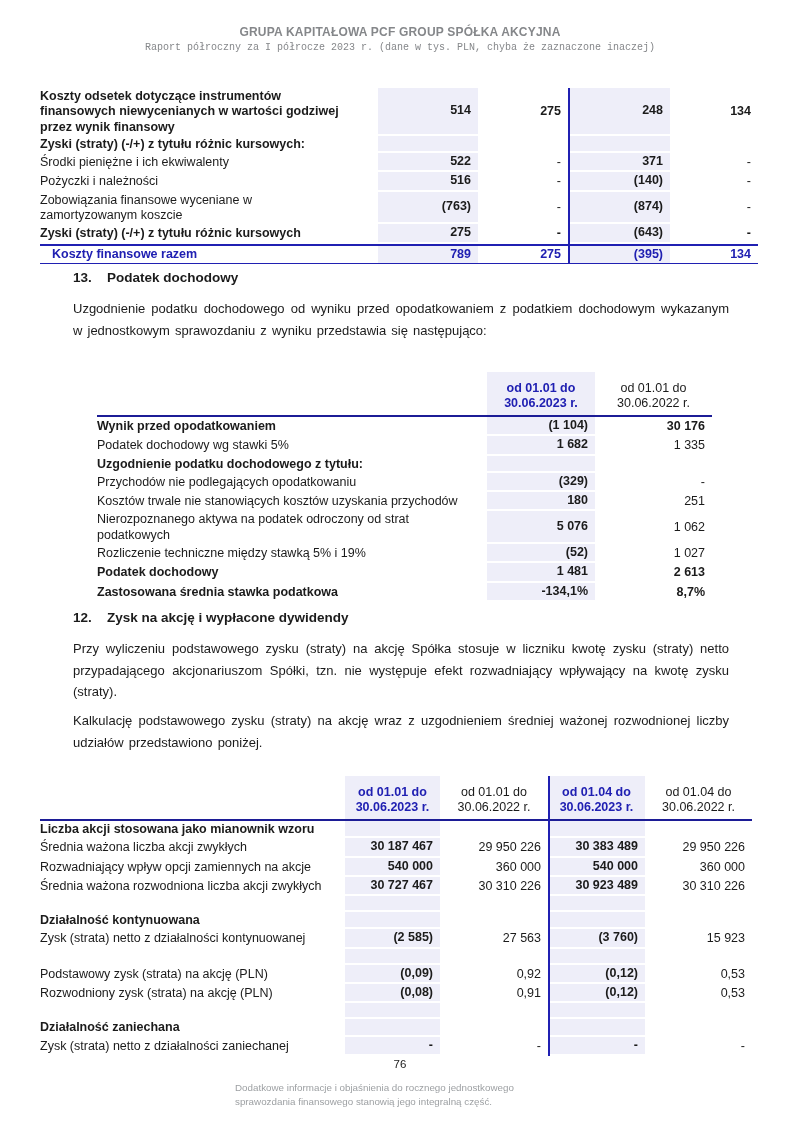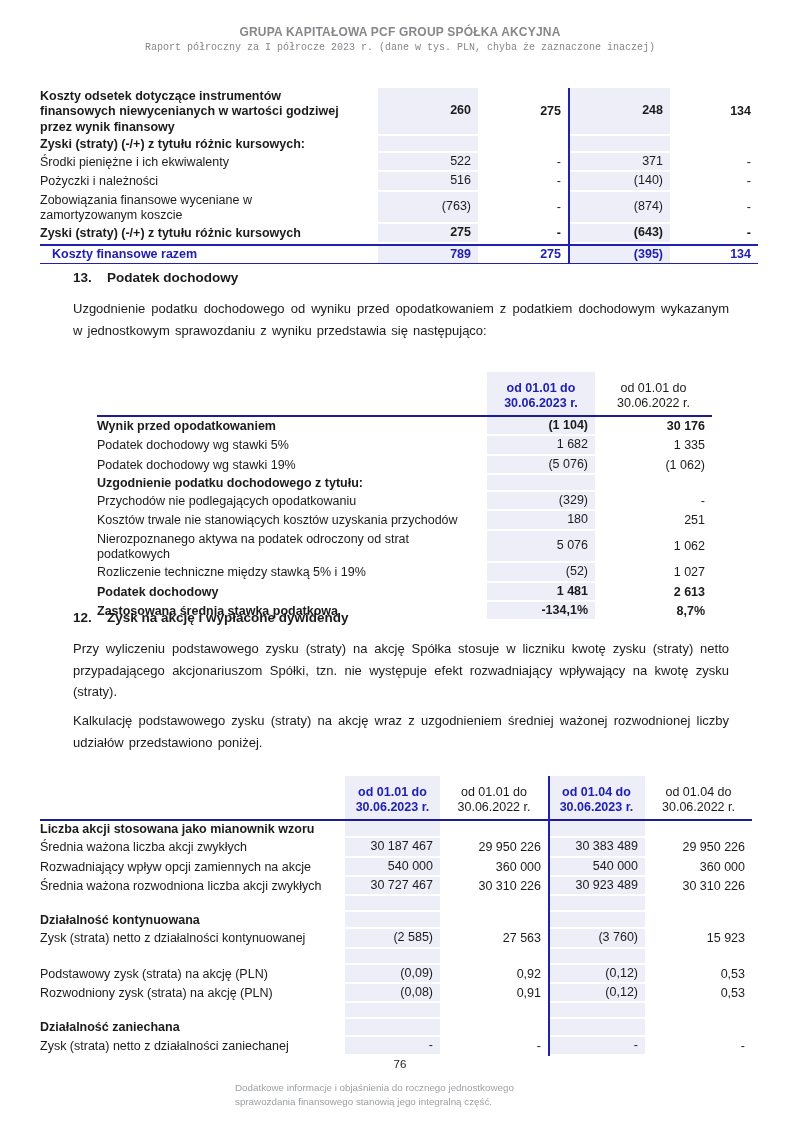--- a/index.html
+++ b/index.html
@@ -23,21 +23,21 @@
   .doc-title{font-size:12px;font-weight:bold;color:var(--gray-head);letter-spacing:.2px;}
   .doc-subtitle{font-size:10px;color:var(--gray-head);margin-top:3px;font-family:Liberation Mono, monospace;}
 
   
   .tbl-wrap{position:absolute;}
   table{border-collapse:separate;border-spacing:0;table-layout:fixed;width:100%;font-size:12.5px;color:var(--ink);}
   td,th{padding:0;vertical-align:middle;}
   td{height:16px;line-height:15.3px;}
   td.lbl{text-align:left;padding:1px 8px 1px 0;}
   td.val{text-align:right;padding:1px 7px 1px 2px;white-space:nowrap;}
-  .sh{background:var(--shade);border-bottom:2px solid #ffffff;}
+  .sh{background:var(--shade);border-bottom:2px solid #ffffff;font-weight:bold;}
   .b{font-weight:bold;}
   th.hdr{vertical-align:bottom;text-align:center;font-weight:normal;line-height:15px;
          padding:9px 4px 4px;border-bottom:2px solid var(--rule);}
   th.hdr.sh{background:var(--shade);}
   th.blue{color:var(--accent);font-weight:bold;}
   .vline{position:absolute;top:0;bottom:0;width:1.5px;background:var(--accent);z-index:3;}
   tr.spacer td{height:16px;}
 
   
   #top-table{left:40px;top:88px;width:718px;}
@@ -90,21 +90,21 @@
       <colgroup>
           <col style="width:338px">
           <col style="width:100px">
           <col style="width:90px">
           <col style="width:102px">
           <col style="width:88px">
         </colgroup>
       <tbody>
           <tr>
         <td class="lbl b">Koszty odsetek dotyczące instrumentów finansowych niewycenianych w wartości godziwej przez wynik finansowy</td>
-        <td class="val sh b">260</td>
+        <td class="val sh b">514</td>
         <td class="val b">275</td>
         <td class="val sh b">248</td>
         <td class="val b">134</td>
       </tr>
       <tr>
         <td class="lbl b">Zyski (straty) (-/+) z tytułu różnic kursowych:</td>
         <td class="val sh"></td>
         <td class="val"></td>
         <td class="val sh"></td>
         <td class="val"></td>
@@ -169,25 +169,20 @@
       </tr>
       <tr>
         <td class="lbl b">Wynik przed opodatkowaniem</td>
         <td class="val sh b">(1 104)</td>
         <td class="val b">30 176</td>
       </tr>
       <tr>
         <td class="lbl">Podatek dochodowy wg stawki 5%</td>
         <td class="val sh">1 682</td>
         <td class="val">1 335</td>
-      </tr>
-      <tr>
-        <td class="lbl">Podatek dochodowy wg stawki 19%</td>
-        <td class="val sh">(5 076)</td>
-        <td class="val">(1 062)</td>
       </tr>
       <tr>
         <td class="lbl b">Uzgodnienie podatku dochodowego z tytułu:</td>
         <td class="val sh"></td>
         <td class="val"></td>
       </tr>
       <tr>
         <td class="lbl">Przychodów nie podlegających opodatkowaniu</td>
         <td class="val sh">(329)</td>
         <td class="val">-</td>

